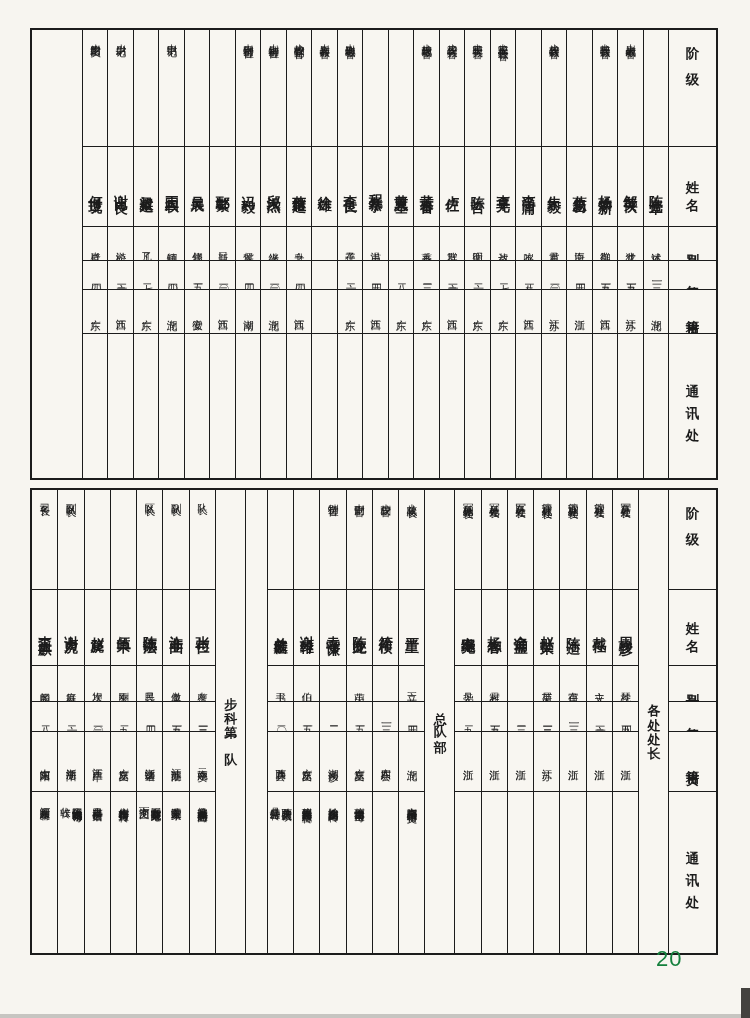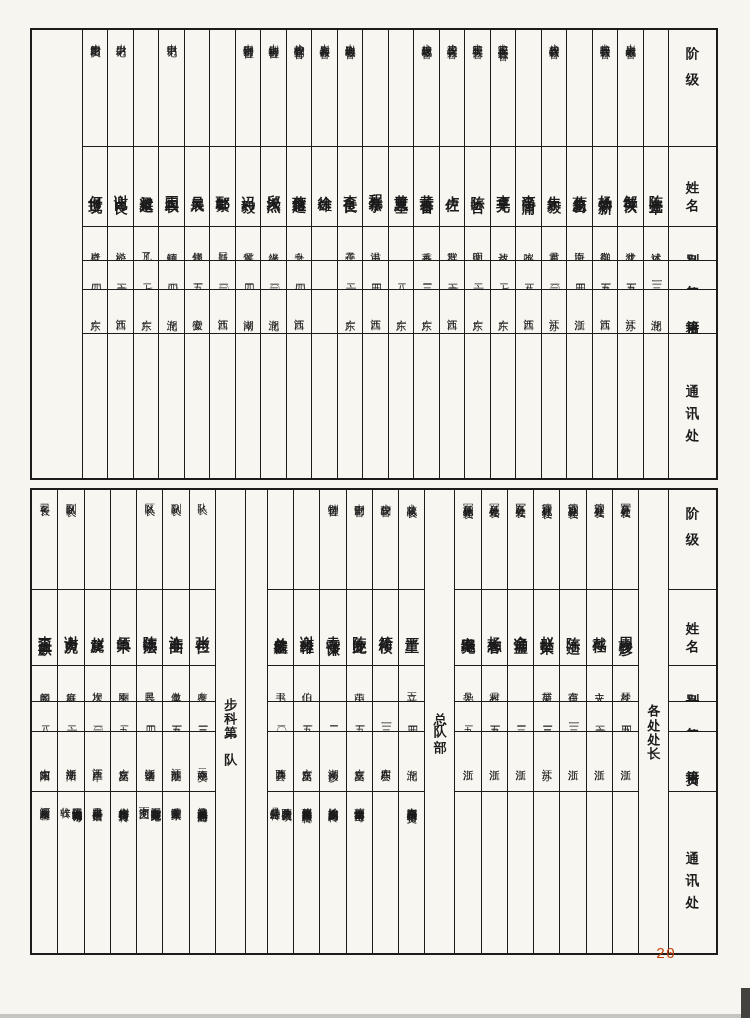--- a/index.html
+++ b/index.html
@@ -62,22 +62,22 @@
   .h-addr{align-items:center;padding-top:0;}
   .h-addr > span{letter-spacing:22px;}
   
   .gcell{flex:1 1 auto;display:flex;justify-content:center;align-items:center;}
   .gcell > span{
     writing-mode:vertical-rl;text-orientation:upright;
     font-size:13px;font-weight:bold;letter-spacing:14px;
   }
   .page-number{
     position:absolute;left:656px;top:946px;
-    font-family:Liberation Mono, monospace;
-    font-size:15px;color:#c2410c;letter-spacing:1px;
+    font-family:Liberation Sans, sans-serif;
+    font-size:22px;color:#15803d;letter-spacing:1px;
   }
   .edge-bottom{position:absolute;left:0;right:0;bottom:0;height:4px;background:#c7c5c1;}
   .corner-mark{position:absolute;right:0;bottom:0;width:9px;height:30px;background:#44423f;}
 </style>
 </head>
 <body>
 
 <div class="page">
   <div class="roster t-top">
       <div class="col col-header">

